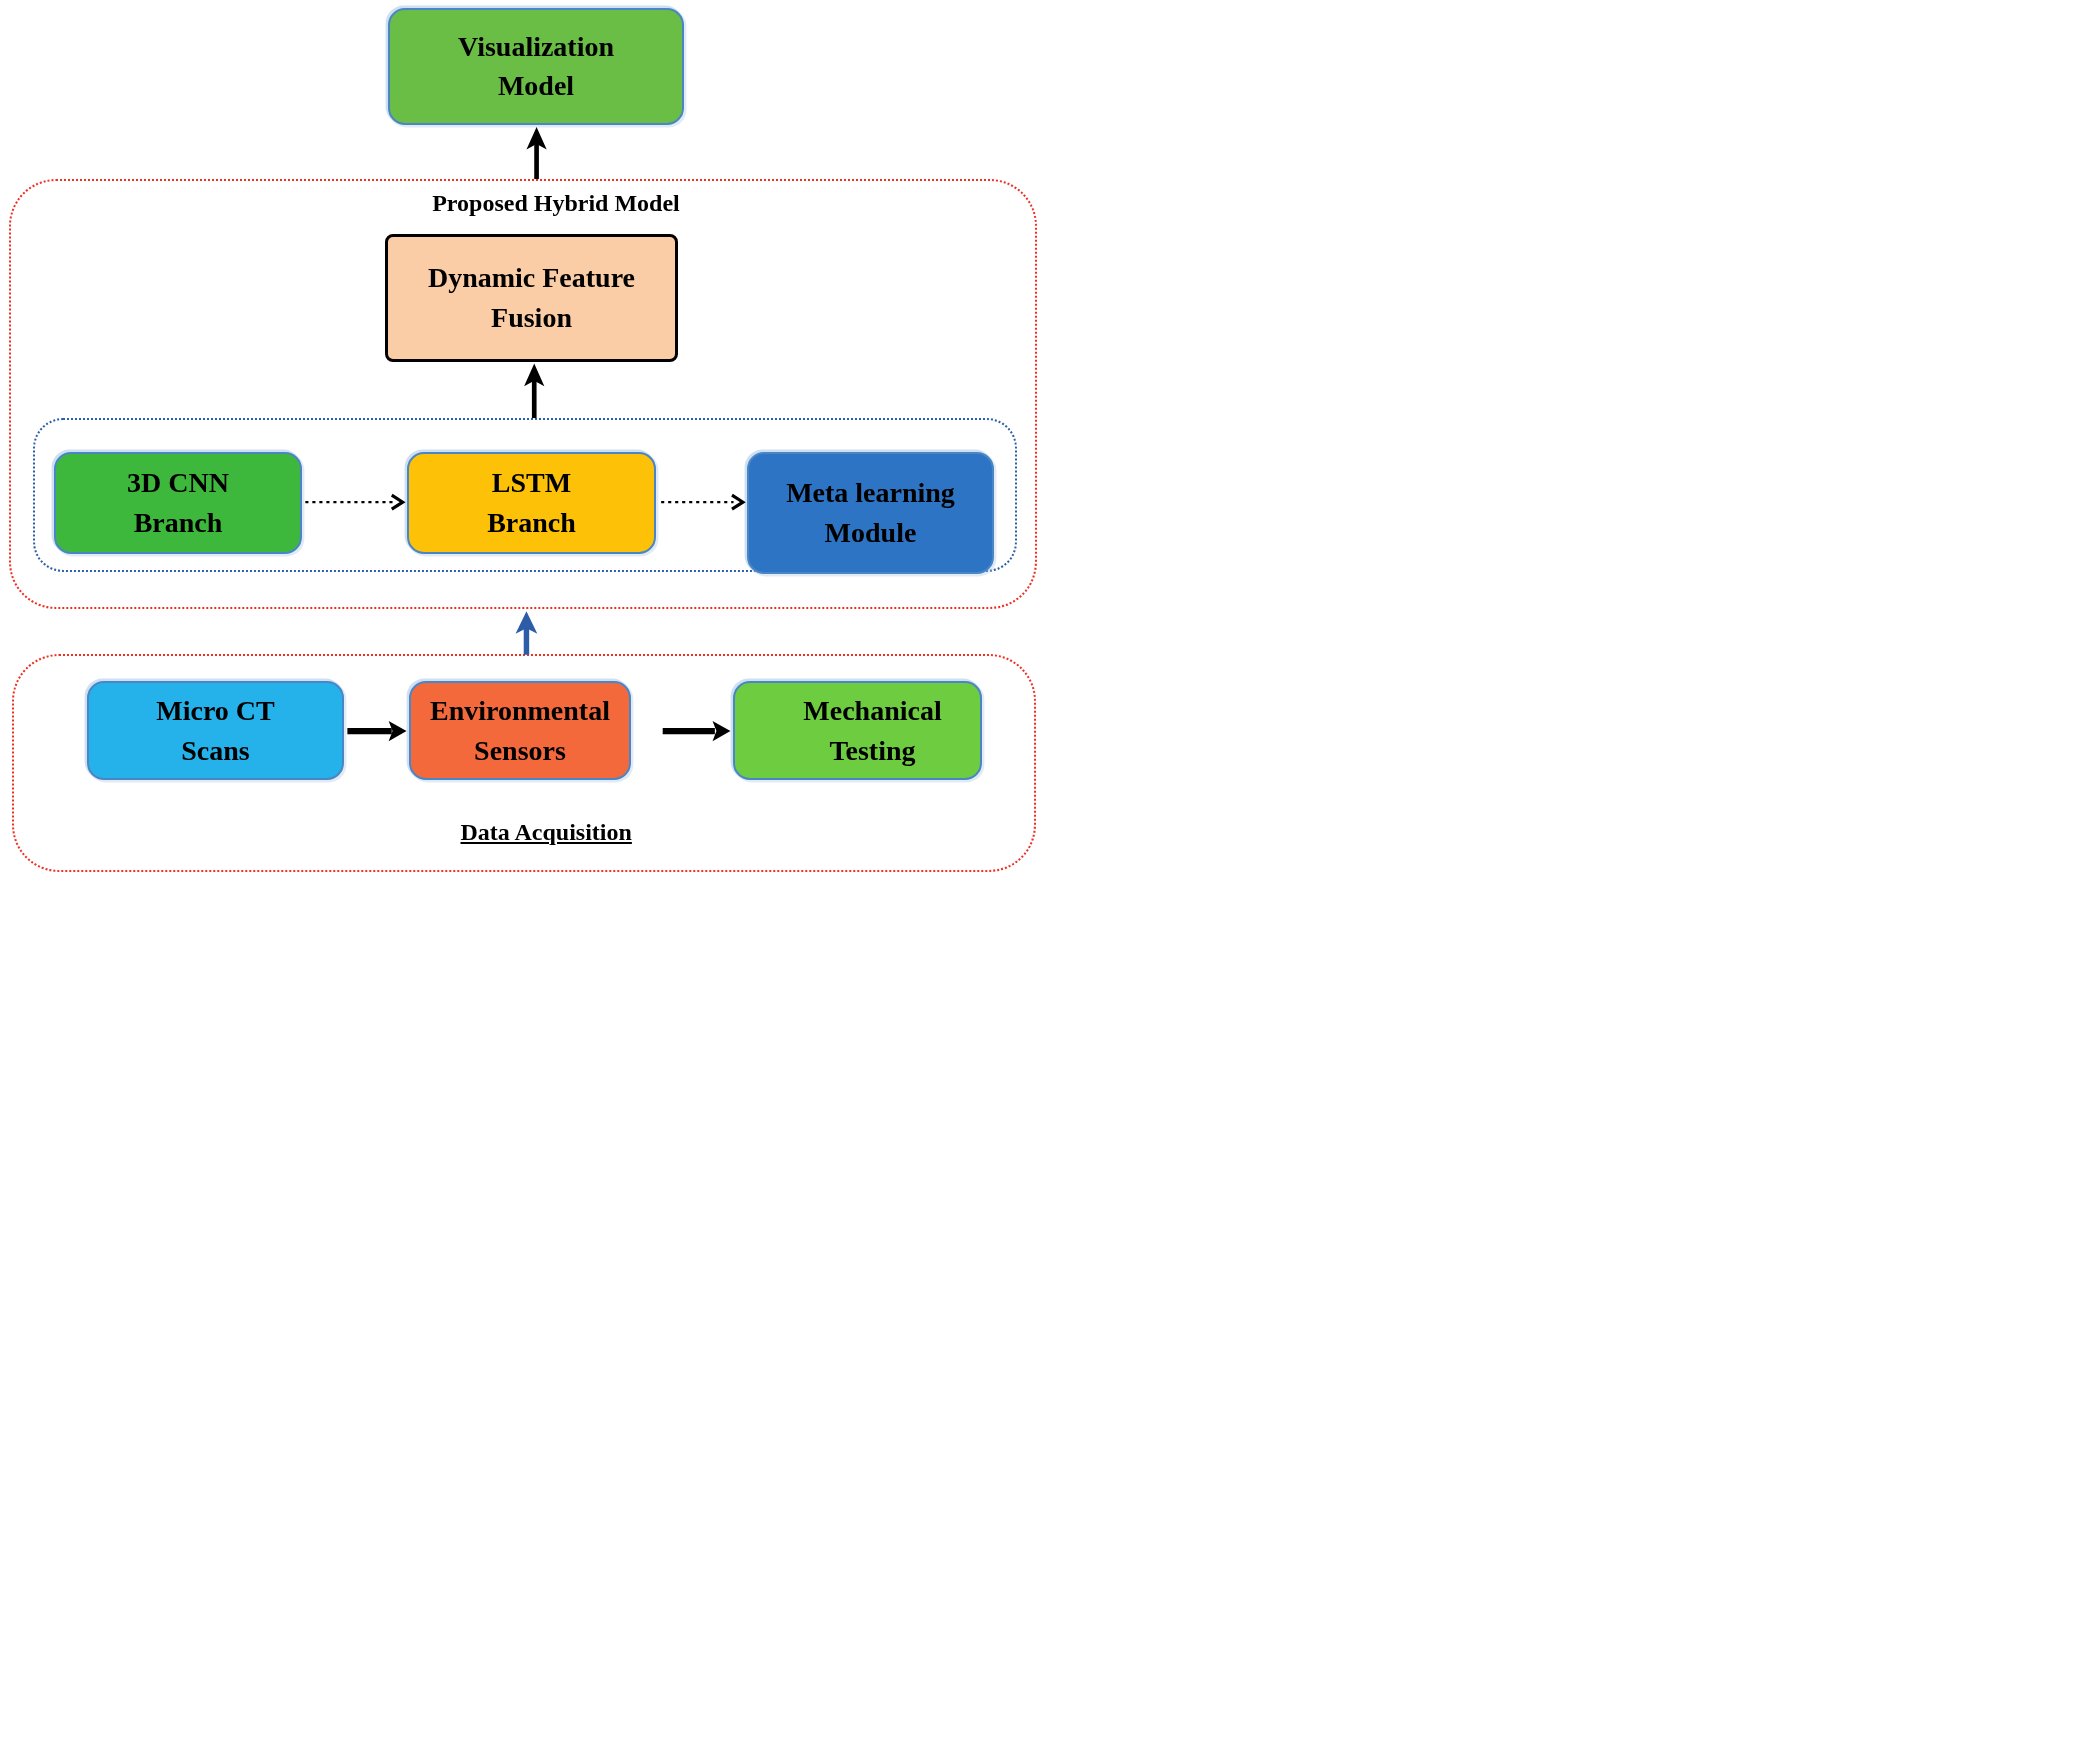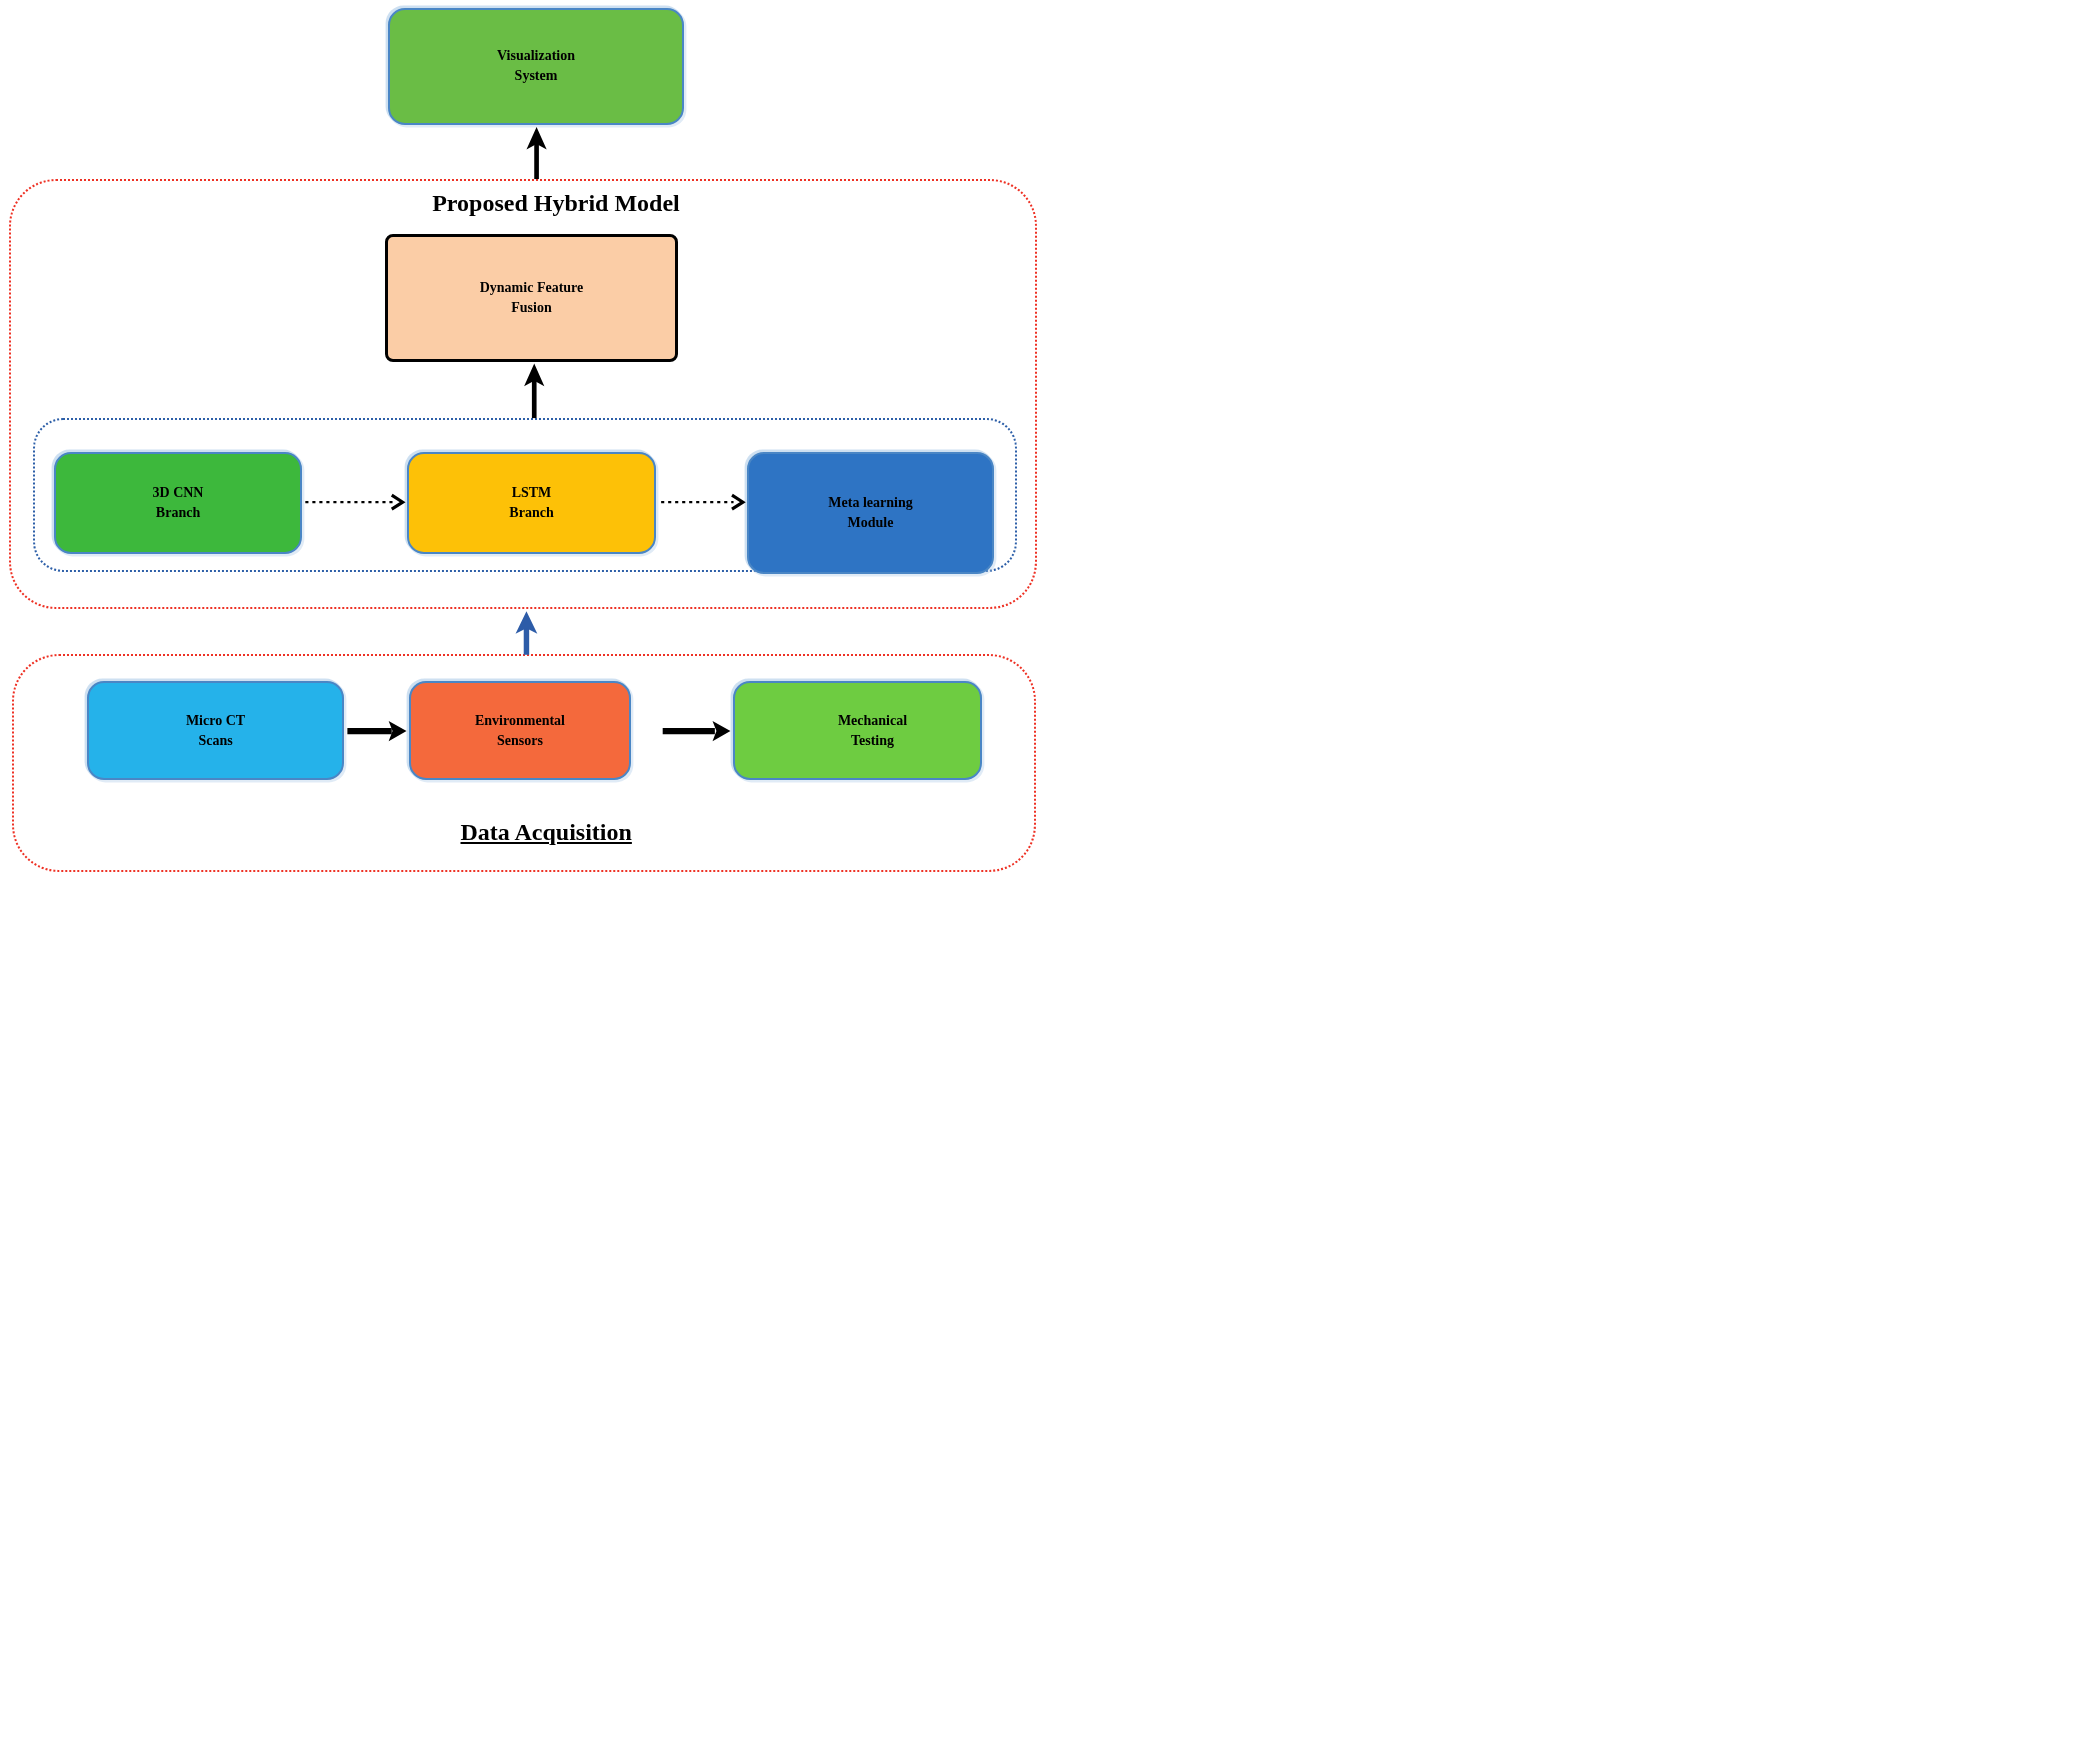--- a/index.html
+++ b/index.html
@@ -9,21 +9,21 @@
     background:#ffffff;
     font-family:"Liberation Serif","DejaVu Serif",serif;
     overflow:hidden;
   }
   .node{
     position:absolute;
     display:flex;flex-direction:column;align-items:center;justify-content:center;
     text-align:center;
     font-weight:bold;
     color:#000;
-    font-size:14px;
+    font-size:28px;
     line-height:1.42;
     border:2.3px solid var(--node_border);
     border-radius:17px;
     box-shadow:-1.6px -1.6px 0 0.8px rgba(165,198,230,.55), 1.6px 1.6px 0 0.8px rgba(165,198,230,.35);
     box-sizing:border-box;
   }
   .node span{display:block;}
   
   #viz   {left:388px; top:7.8px;  width:296px; height:117px; background:var(--viz_fill);}
   #dff   {left:385px; top:234px; width:293px; height:128px; background:var(--dff_fill);
@@ -70,21 +70,21 @@
 
   <div class="group-rect" id="hybrid-rect"></div>
   <div class="group-rect" id="branches-rect"></div>
   <div class="group-rect" id="data-rect"></div>
 
   <div class="section-title" id="hybrid-title">Proposed Hybrid Model</div>
   <div class="section-title" id="data-title">Data Acquisition</div>
 
   <div class="node" id="viz">
     <span>Visualization</span>
-    <span>System</span>
+    <span>Model</span>
   </div>
 
   <div class="node" id="dff">
     <span>Dynamic Feature</span>
     <span>Fusion</span>
   </div>
 
   <div class="node" id="cnn">
     <span>3D CNN</span>
     <span>Branch</span>

